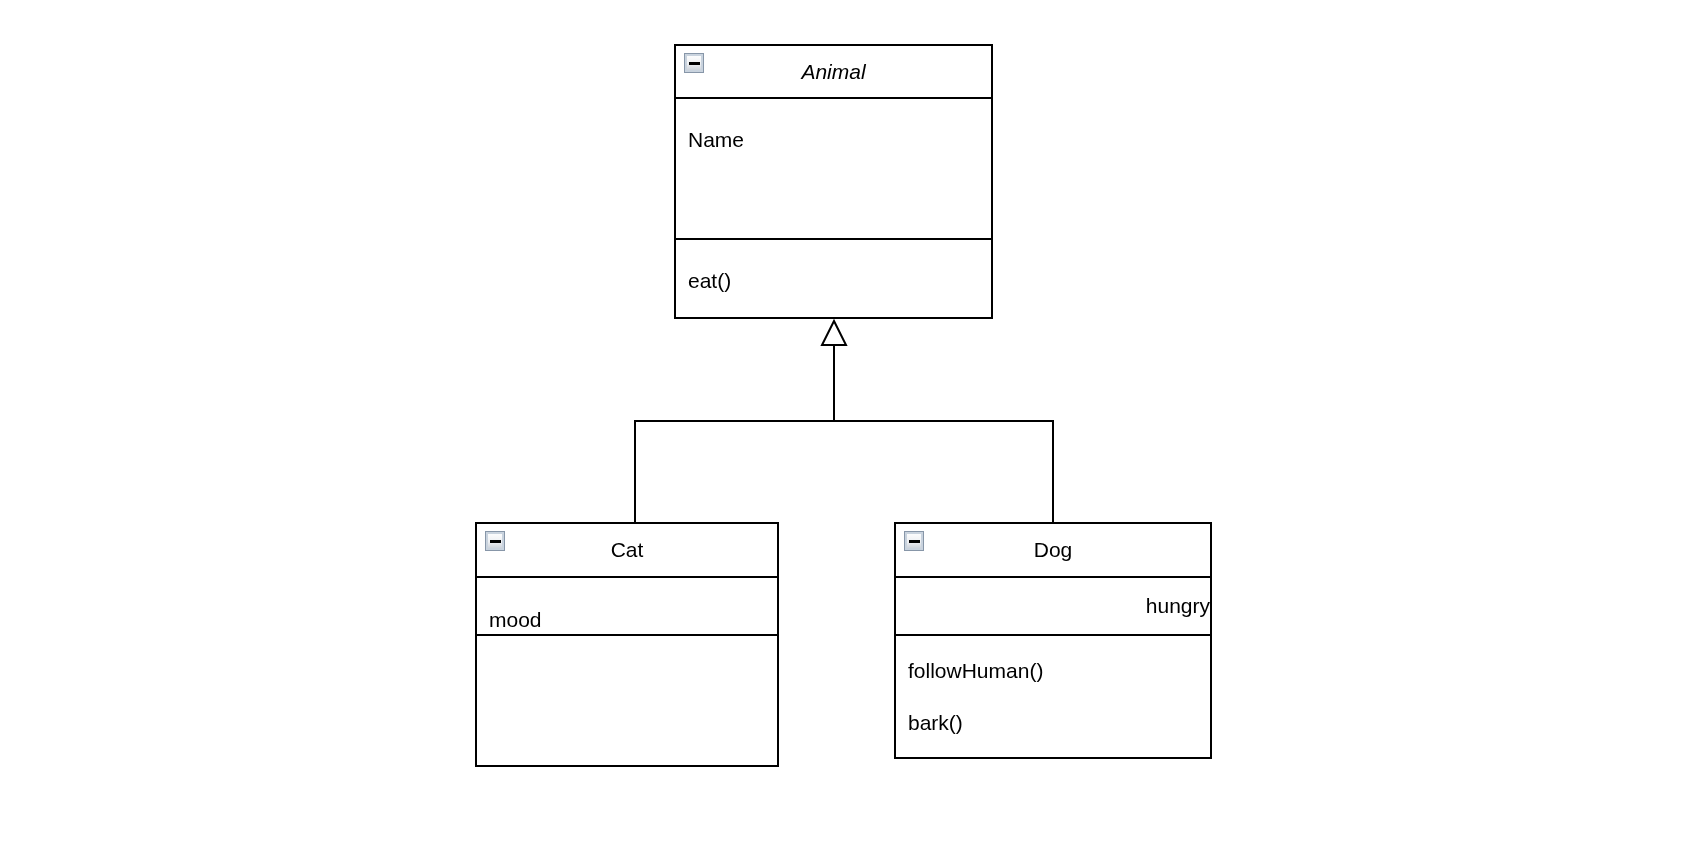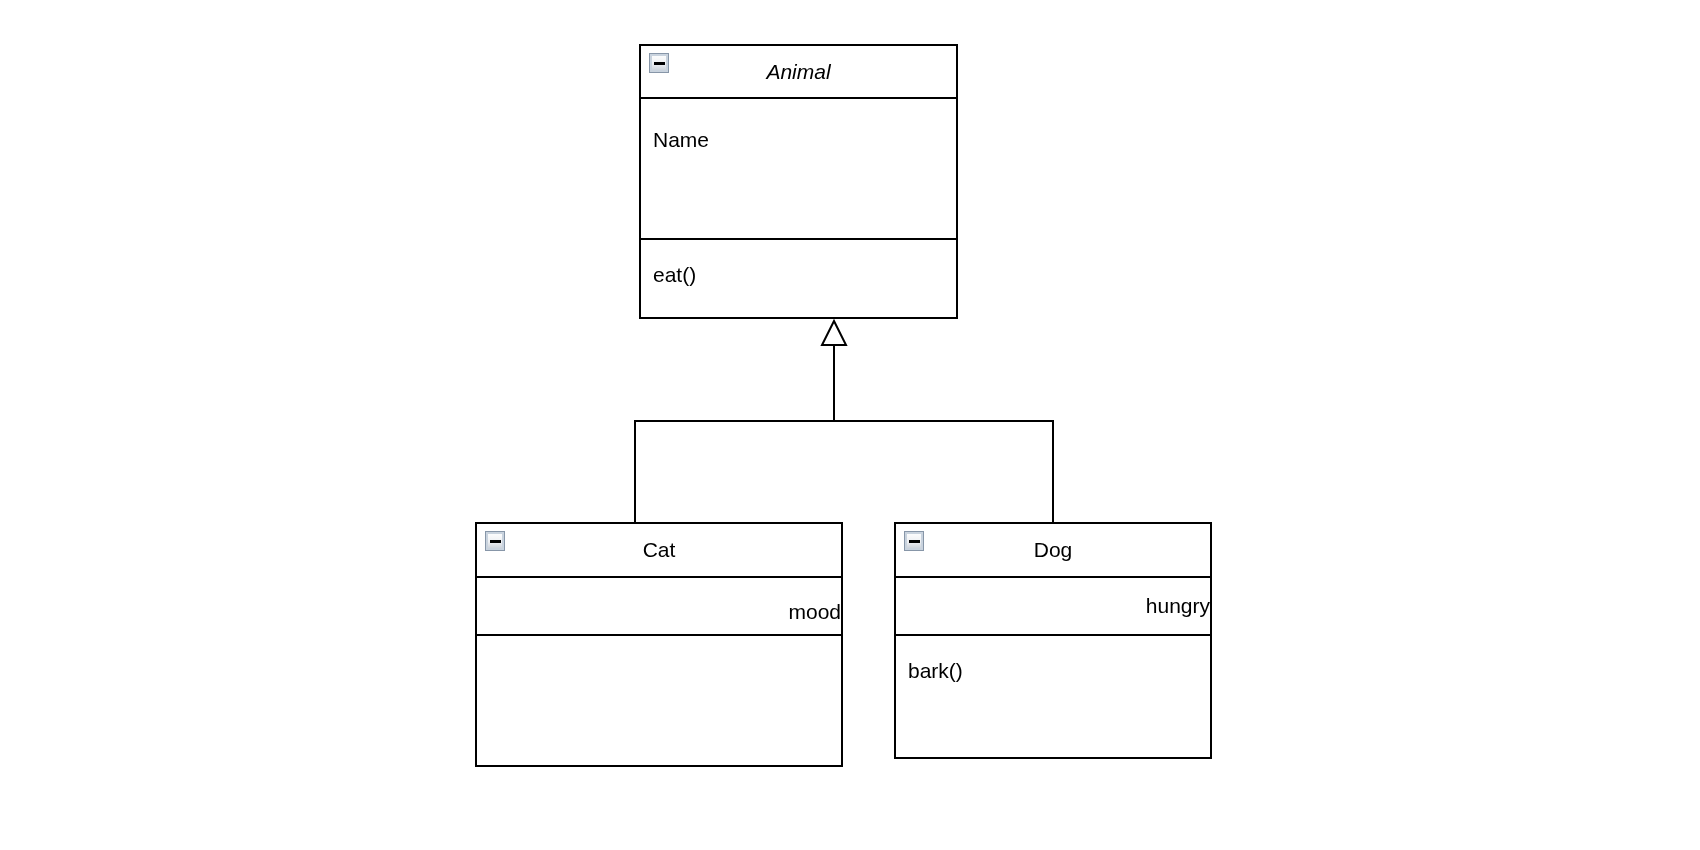--- a/index.html
+++ b/index.html
@@ -43,31 +43,31 @@
     cursor: pointer;
   }
   .minus-bar { display: block; width: 11px; height: 3px; background: #000; }
 
   .sec { box-sizing: border-box; }
   .attrs { border-bottom: 2px solid #000000; flex: none; }
   .methods { flex: 1 1 auto; }
   .row { padding-left: 12px; white-space: nowrap; }
 
   
-  #class-animal { left: 639px; top: 44px; width: 319px; height: 275px; }
+  #class-animal { left: 674px; top: 44px; width: 319px; height: 275px; }
   #class-animal .head  { height: 53px; }
   #class-animal .attrs { height: 141px; padding-top: 16px; }
   #class-animal .attrs .row { height: 49px; line-height: 49px; }
-  #class-animal .methods { padding-top: 10px; border-radius: 32px; }
+  #class-animal .methods { padding-top: 16px; border-radius: 32px; }
   #class-animal .methods .row { height: 49px; line-height: 49px; }
 
   
-  #class-cat { left: 475px; top: 522px; width: 368px; height: 245px; text-align: right; }
+  #class-cat { left: 475px; top: 522px; width: 304px; height: 245px; }
   #class-cat .head  { height: 54px; }
-  #class-cat .attrs { height: 58px; padding-top: 9px; }
+  #class-cat .attrs { height: 58px; padding-top: 17px; }
   #class-cat .attrs .row { height: 50px; line-height: 50px; }
   #class-cat .methods { padding-top: 9px; }
   #class-cat .methods .row { height: 52px; line-height: 52px; }
 
   
   #class-dog { left: 894px; top: 522px; width: 318px; height: 237px; }
   #class-dog .head  { height: 54px; }
   #class-dog .attrs { height: 58px; padding-top: 3px; }
   #class-dog .attrs .row { height: 50px; line-height: 50px; text-align: right; }
   #class-dog .methods { padding-top: 9px; }
@@ -115,17 +115,18 @@
     <div class="head">
       <span class="collapse-btn">
         <span class="minus-bar"></span>
       </span>
       <span class="title">Dog</span>
     </div>
     <div class="sec attrs">
       <div class="row">hungry</div>
     </div>
     <div class="sec methods">
+      <div class="row">followHuman()</div>
       <div class="row">bark()</div>
     </div>
   </div>
 
 </div>
 
 </body></html>

